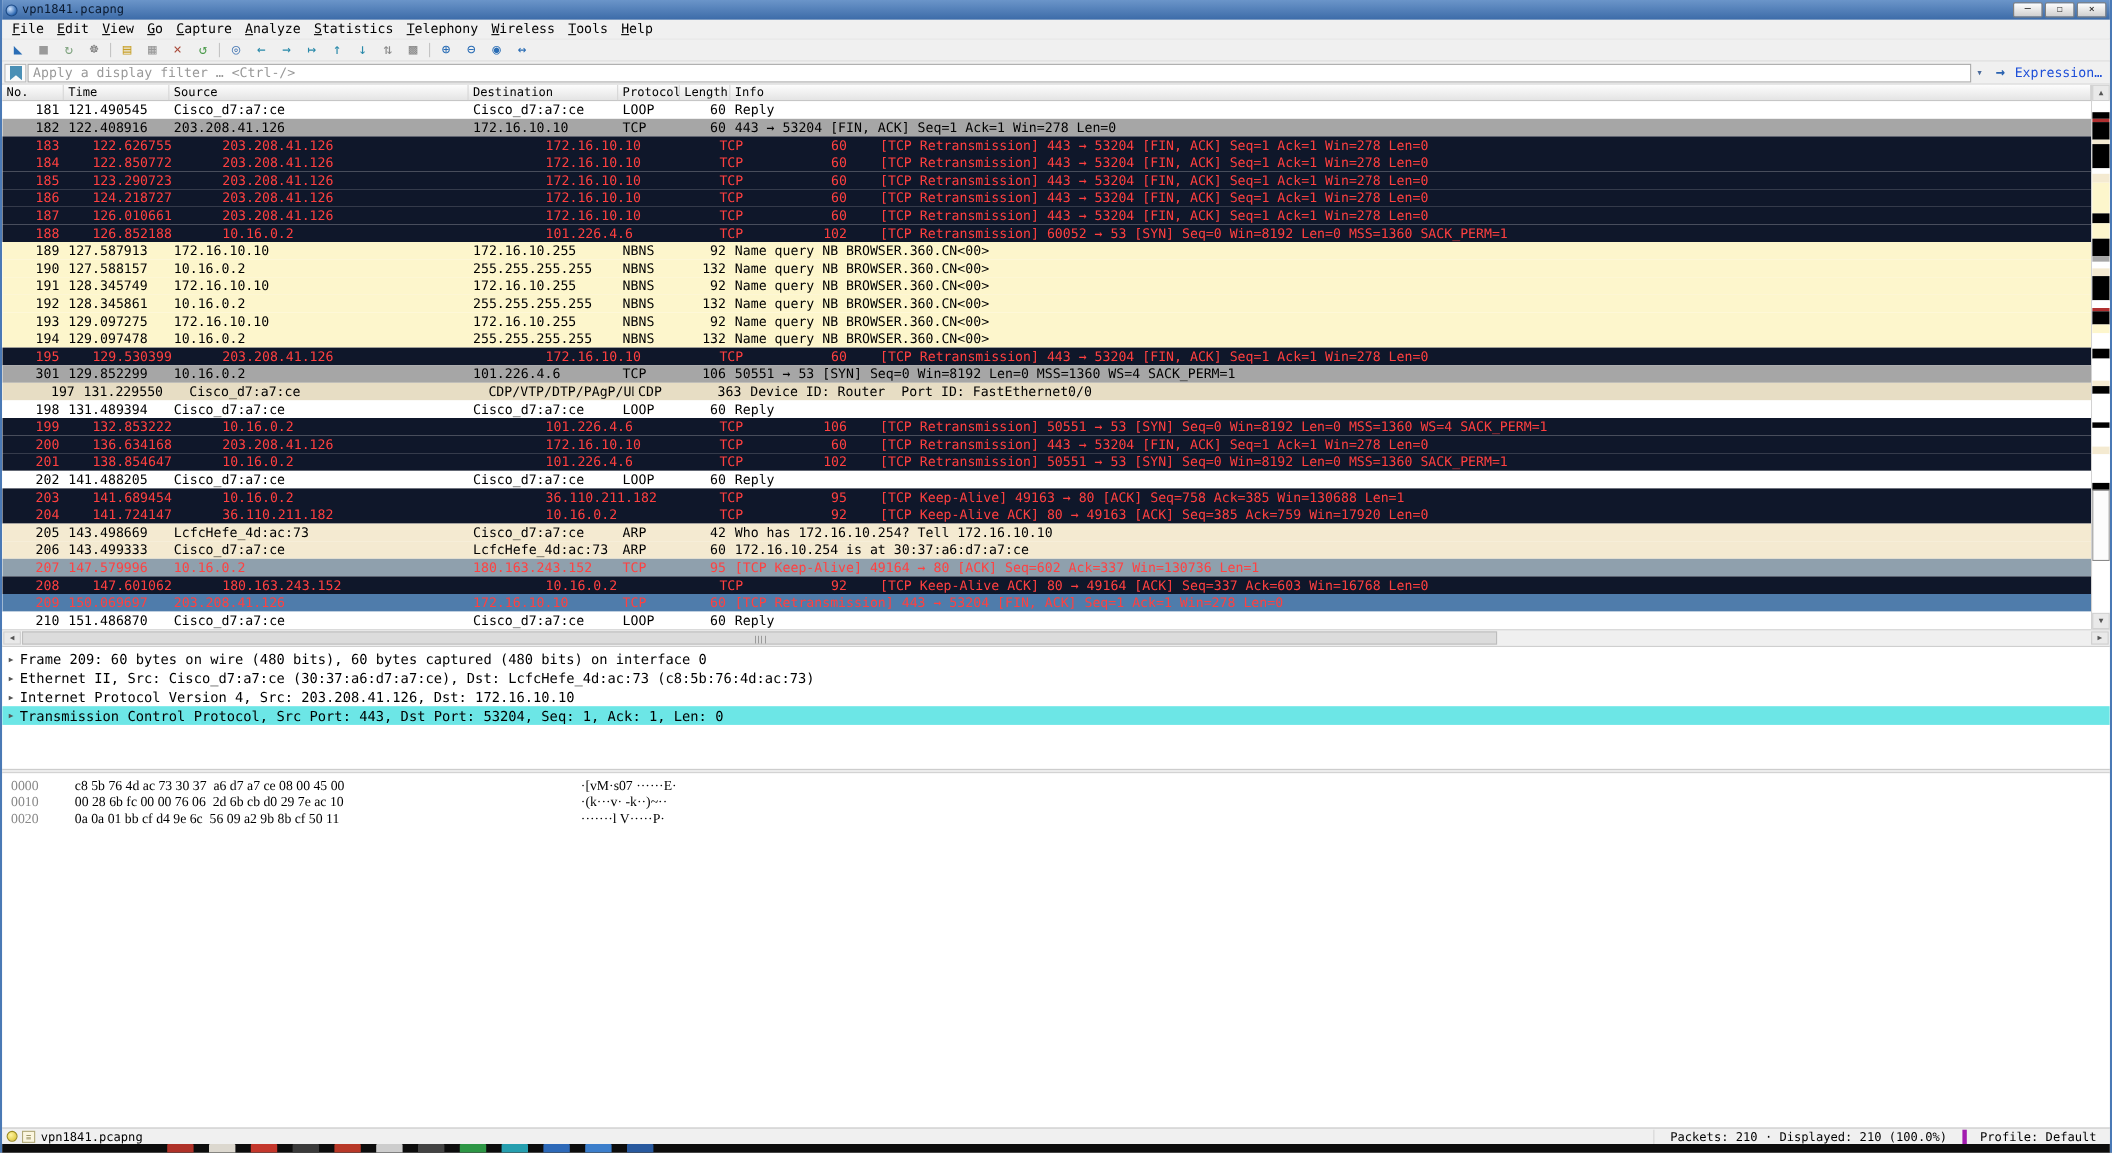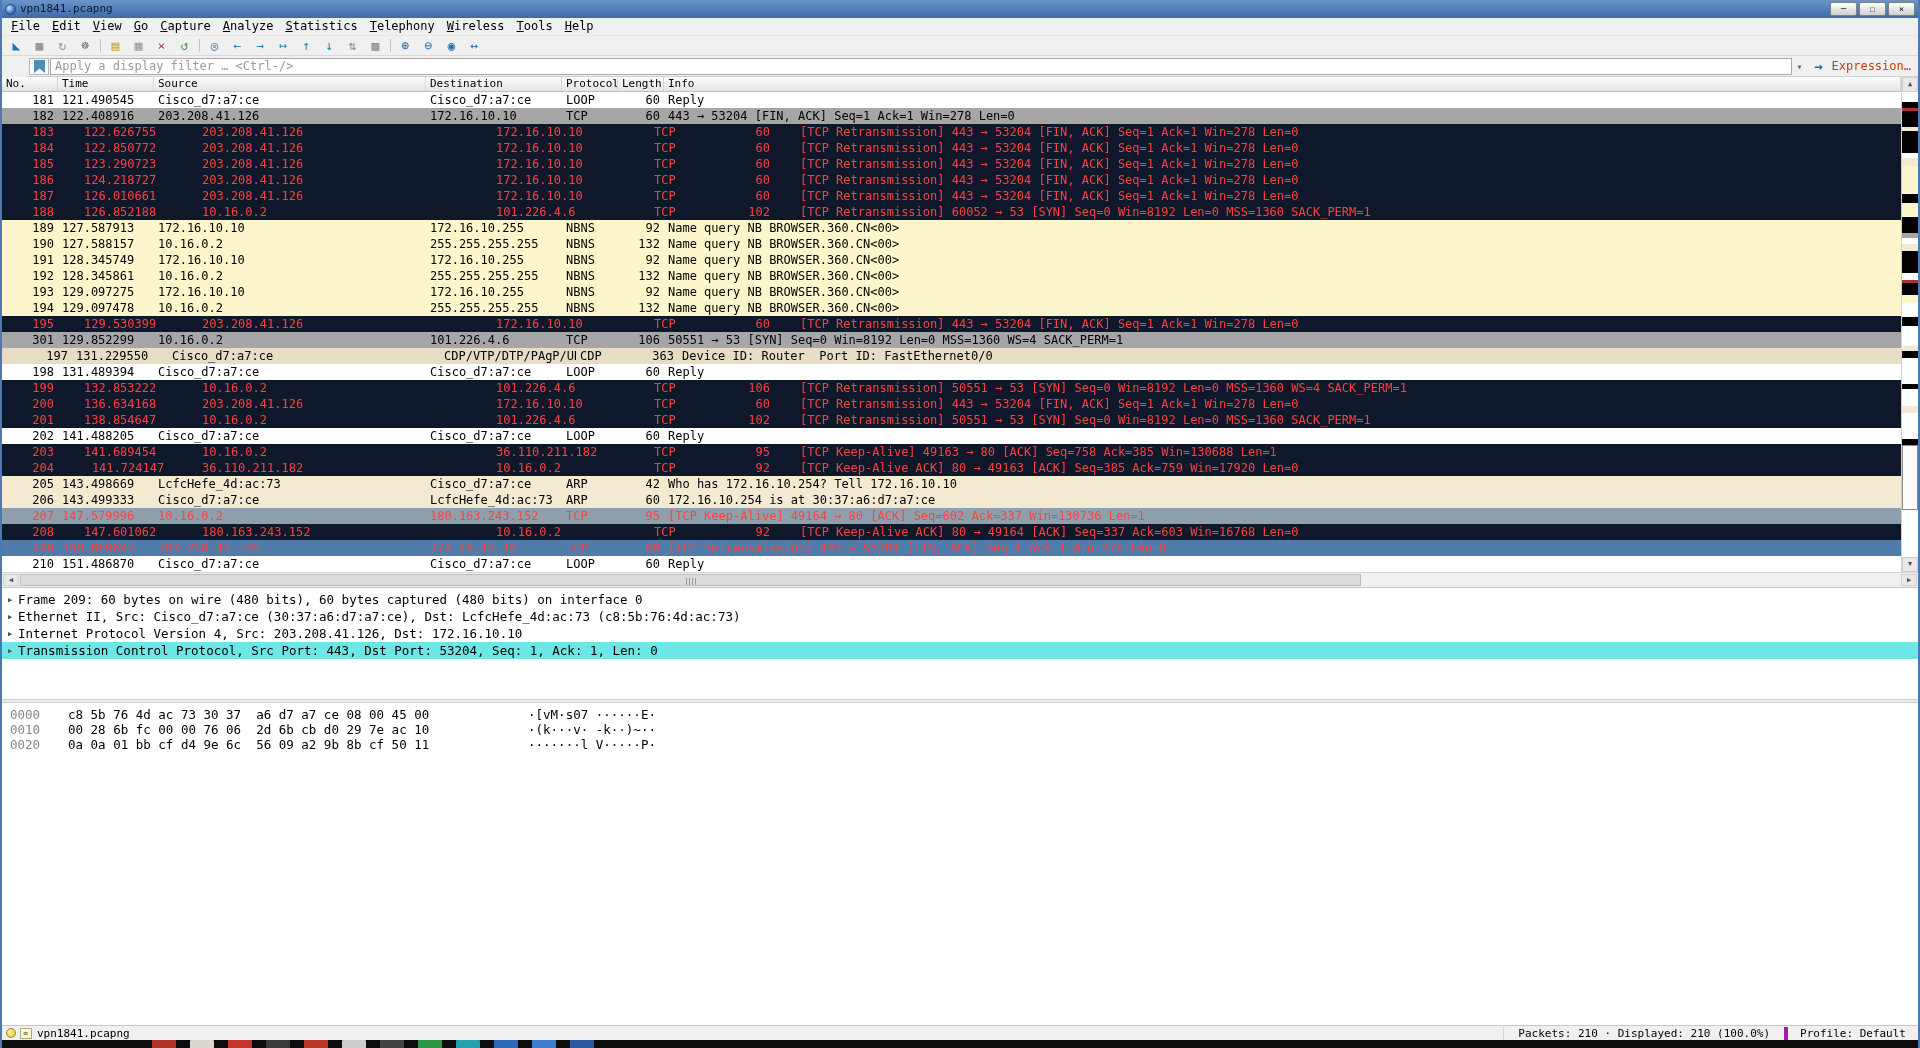--- a/index.html
+++ b/index.html
@@ -20,27 +20,27 @@
   .menu-item { padding: 0 6px; font-size: 12px; color: #000; line-height: 17px; }
   .menu-item::first-letter { text-decoration: underline; }
 
   
   .toolbar { flex: 0 0 21px; background: #f0f0f0; border-top: 1px solid #e7e7e7; border-bottom: 1px solid #d8d8d8; display: flex; align-items: center; padding-left: 3px; }
   .tb-btn { width: 23px; height: 19px; display: flex; align-items: center; justify-content: center; border-radius: 2px; }
   .tb-glyph { font-size: 13px; line-height: 19px; }
   .tb-sep { width: 1px; height: 13px; background: #c4c4c4; margin: 0 3px; }
 
   
-  .filterbar { flex: 0 0 21px; background: #f0f0f0; border-bottom: 1px solid #cfcfcf; display: flex; align-items: center; padding: 0 2px; margin-left: 25px; }
+  .filterbar { flex: 0 0 21px; background: #f0f0f0; border-bottom: 1px solid #cfcfcf; display: flex; align-items: center; padding: 0 2px; }
   .filter-bookmark { width: 20px; height: 17px; border: 1px solid #b8b8b8; background: #fafafa; display: flex; align-items: center; justify-content: center; margin-right: 1px; }
   .filter-input { flex: 1; height: 17px; border: 1px solid #a9a9a9; background: #fff; font: 12px "DejaVu Sans Mono", monospace; padding: 0 4px; color: #222; outline: none; }
   .filter-input::placeholder { color: #999; }
   .filter-dd { width: 16px; text-align: center; color: #4a6a9a; font-size: 10px; }
   .filter-apply { width: 22px; height: 17px; display: flex; align-items: center; justify-content: center; color: #2a62b0; font-size: 14px; font-weight: bold; }
-  .expression-btn { padding: 0 5px 0 2px; font-size: 12px; color: #c2410c; white-space: nowrap; }
+  .expression-btn { padding: 0 5px 0 2px; font-size: 12px; color: #1d4ed8; white-space: nowrap; }
 
   
   .packet-area { flex: 0 0 495px; display: flex; background: #fff; overflow: hidden; }
   .plist { flex: 1; display: flex; flex-direction: column; overflow: hidden; }
   .phdr { flex: 0 0 15px; display: flex; background: linear-gradient(#fdfdfd,#e4e4e4); border-bottom: 1px solid #c0c0c0; }
   .hcell { font-size: 11px; line-height: 14px; padding: 0 4px; border-right: 1px solid #d6d6d6; overflow: hidden; white-space: nowrap; color: #000; }
   .pbody { flex: 1; overflow: hidden; }
   .prow { display: flex; height: 16px; }
   .pcell { font-size: 12px; line-height: 16px; padding: 0 4px; overflow: hidden; white-space: pre; }
   .c-no, .c-length { text-align: right; }
@@ -71,21 +71,21 @@
   
   .details { flex: 0 0 112px; background: #fff; border-top: 1px solid #c4c4c4; padding-top: 3px; overflow: hidden; }
   .drow { height: 17px; display: flex; align-items: center; }
   .dtri { flex: 0 0 16px; text-align: center; color: #555; font-size: 7px; }
   .dtext { font-size: 12.5px; white-space: pre; color: #000; }
   .dsel { background: #6ce6e6; }
 
   .splitter { flex: 0 0 4px; background: #ececec; border-top: 1px solid #cdcdcd; border-bottom: 1px solid #cdcdcd; }
 
   
-  .hexpane { flex: 1 1 auto; background: #fff; padding: 4px 0 16px 8px; overflow: hidden; }
+  .hexpane { flex: 1 1 auto; background: #fff; padding: 4px 0 16px 8px; overflow: hidden; font-family: Liberation Serif, serif; }
   .hrow { height: 15px; display: flex; }
   .h-off   { color: #888; font-size: 12.5px; line-height: 15px; width: 58px; white-space: pre; }
   .h-bytes { color: #000; font-size: 12.5px; line-height: 15px; width: 460px; white-space: pre; }
   .h-ascii { color: #000; font-size: 12.5px; line-height: 15px; white-space: pre; }
 
   
   .statusbar { flex: 0 0 15px; background: #f0f0f0; border-top: 1px solid #c8c8c8; display: flex; align-items: center; padding: 0 4px; font-size: 11px; color: #000; }
   .expert-dot { width: 10px; height: 10px; border-radius: 50%; background: radial-gradient(circle at 35% 35%, #fff4a0, #d8c02a); border: 1px solid #9a8a20; margin-right: 4px; }
   .note-icon { width: 12px; height: 11px; background: #fbf6e0; border: 1px solid #b0a878; color: #857d4a; font-size: 8px; line-height: 9px; text-align: center; margin-right: 5px; }
   .sb-spacer { flex: 1; }
@@ -417,21 +417,21 @@
             <div class="pcell c-no" style="flex: 0 0 56px;">203</div>
             <div class="pcell c-time" style="flex: 0 0 96px;">141.689454</div>
             <div class="pcell c-source" style="flex: 0 0 272px;">10.16.0.2</div>
             <div class="pcell c-destination" style="flex: 0 0 136px;">36.110.211.182</div>
             <div class="pcell c-protocol" style="flex: 0 0 56px;">TCP</div>
             <div class="pcell c-length" style="flex: 0 0 46px;">95</div>
             <div class="pcell c-info" style="flex: 1 1 auto;">[TCP Keep-Alive] 49163 → 80 [ACK] Seq=758 Ack=385 Win=130688 Len=1</div>
           </div>
           <div class="prow r-bad">
             <div class="pcell c-no" style="flex: 0 0 56px;">204</div>
-            <div class="pcell c-time" style="flex: 0 0 96px; text-align: center;">141.724147</div>
+            <div class="pcell c-time" style="flex: 0 0 96px;">141.724147</div>
             <div class="pcell c-source" style="flex: 0 0 272px;">36.110.211.182</div>
             <div class="pcell c-destination" style="flex: 0 0 136px;">10.16.0.2</div>
             <div class="pcell c-protocol" style="flex: 0 0 56px;">TCP</div>
             <div class="pcell c-length" style="flex: 0 0 46px;">92</div>
             <div class="pcell c-info" style="flex: 1 1 auto;">[TCP Keep-Alive ACK] 80 → 49163 [ACK] Seq=385 Ack=759 Win=17920 Len=0</div>
           </div>
           <div class="prow r-arp">
             <div class="pcell c-no" style="flex: 0 0 56px;">205</div>
             <div class="pcell c-time" style="flex: 0 0 96px;">143.498669</div>
             <div class="pcell c-source" style="flex: 0 0 272px;">LcfcHefe_4d:ac:73</div>

